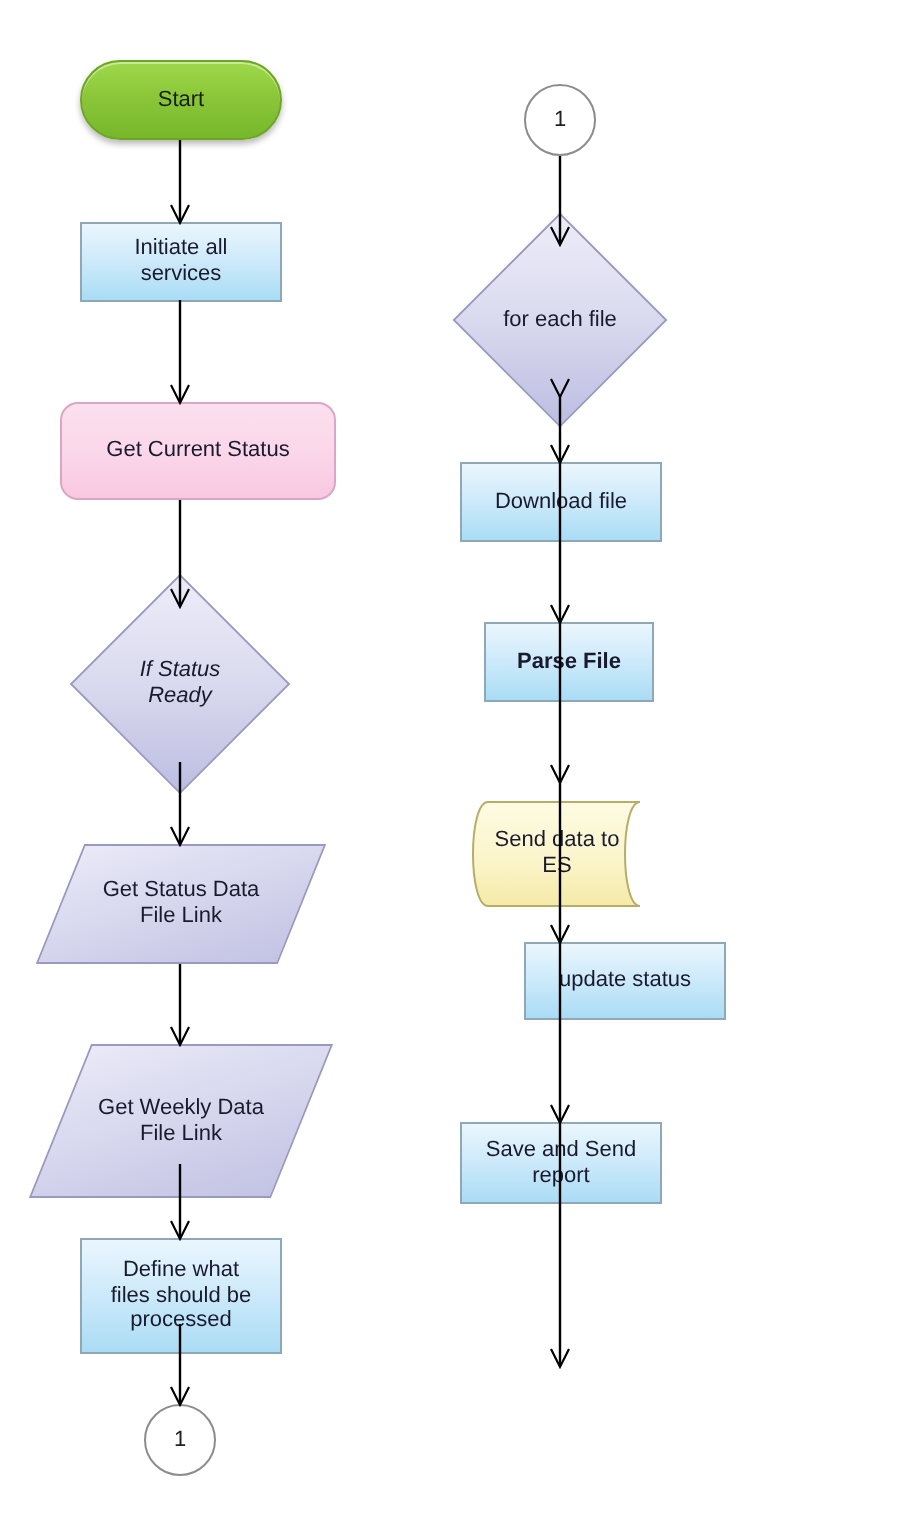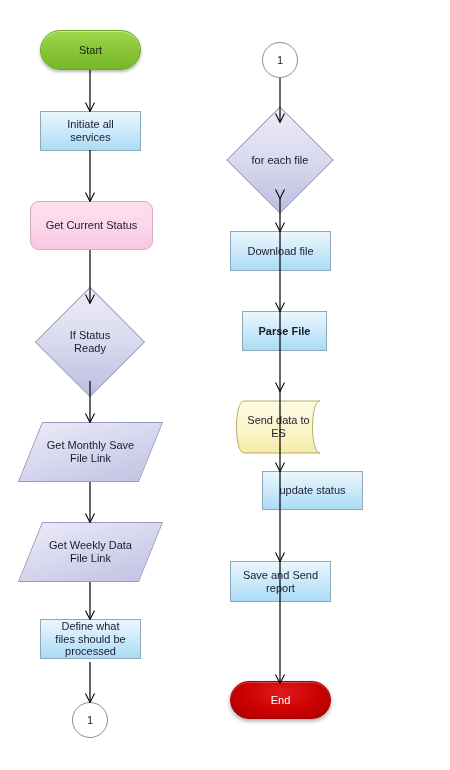--- a/index.html
+++ b/index.html
@@ -118,43 +118,43 @@
 
   <div class="node term-start" style="left:40px;top:30px;width:101px;height:40px;">
     <span class="lbl">Start</span>
   </div>
 
   <div class="node proc" style="left:40px;top:111px;width:101px;height:40px;justify-content:center;">
     <span class="lbl">Initiate all
 services</span>
   </div>
 
-  <div class="node roundpink" style="left:30px;top:201px;width:123px;height:49px;">
+  <div class="node roundpink" style="left:30px;top:201px;width:138px;height:49px;">
     <span class="lbl">Get Current Status</span>
   </div>
 
-  <div class="node diamond" style="left:51px;top:303px;width:78px;height:78px;">
+  <div class="node diamond" style="left:51px;top:303px;width:78px;height:78px;font-style:italic;">
     <span class="dshape"></span>
     <span class="lbl">If Status
 Ready</span>
   </div>
 
   <div class="node parallel" style="left:30px;top:422px;width:121px;height:60px;">
     <span class="pshape"></span>
-    <span class="lbl">Get Monthly Save
+    <span class="lbl">Get Status Data
 File Link</span>
   </div>
 
-  <div class="node parallel" style="left:30px;top:522px;width:121px;height:60px;">
+  <div class="node parallel" style="left:30px;top:522px;width:121px;height:77px;">
     <span class="pshape"></span>
     <span class="lbl">Get Weekly Data
 File Link</span>
   </div>
 
-  <div class="node proc" style="left:40px;top:619px;width:101px;height:40px;">
+  <div class="node proc" style="left:40px;top:619px;width:101px;height:58px;">
     <span class="lbl">Define what
 files should be
 processed</span>
   </div>
 
   <div class="node conn" style="left:72px;top:702px;width:36px;height:36px;">
     <span class="lbl">1</span>
   </div>
 
   <div class="node conn" style="left:262px;top:42px;width:36px;height:36px;">
@@ -191,17 +191,14 @@
 
   <div class="node proc" style="left:230px;top:471px;width:101px;height:39px;margin-left:32px;">
     <span class="lbl">update status</span>
   </div>
 
   <div class="node proc" style="left:230px;top:561px;width:101px;height:41px;">
     <span class="lbl">Save and Send
 report</span>
   </div>
 
-  <div class="node term-end" style="left:230px;top:681px;width:101px;height:38px;">
-    <span class="lbl">End</span>
-  </div>
 
 </div>
 
 </body></html>

